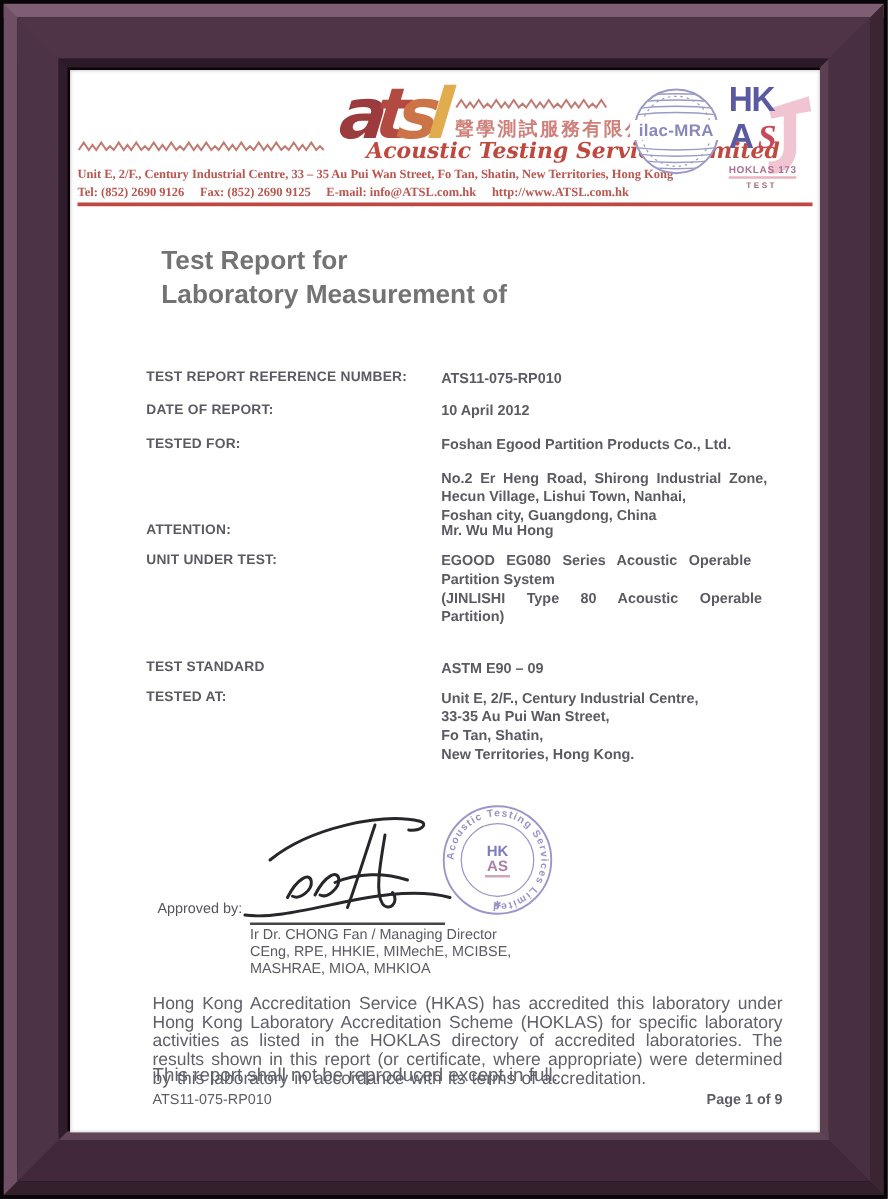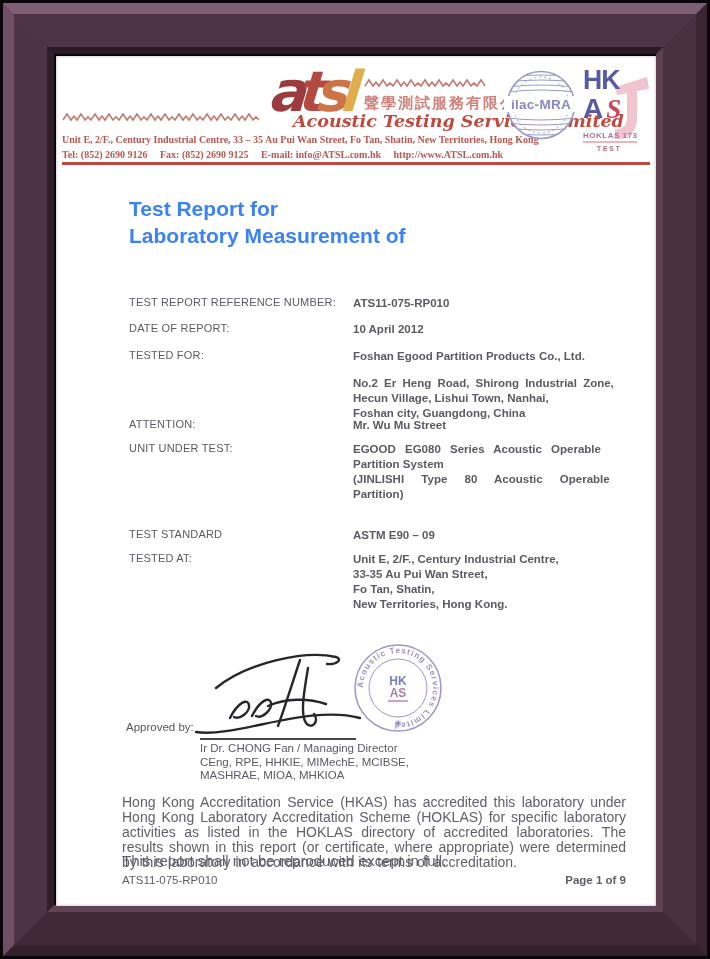--- a/index.html
+++ b/index.html
@@ -45,24 +45,24 @@
     font-family:"Liberation Serif", serif; margin-left:3px; }
   .hkas-swoosh { position:absolute; left:30px; top:8px; z-index:1; }
   .hoklas { position:absolute; left:0px; top:64px; font-size:8px; font-weight:bold;
     color:#ad6f92; letter-spacing:.5px; border-bottom:2px solid #e9b4be;
     padding-bottom:1px; white-space:nowrap; z-index:2;}
   .hoklas-sub { position:absolute; left:14px; top:78px; font-size:6.5px; font-weight:bold;
     color:#a86a74; letter-spacing:2px; z-index:2; }
 
   
   .title { position:absolute; left:73px; top:139px; font-size:21px; line-height:27px;
-    font-weight:bold; color:#3b82f6; }
-
-  
-  .flabel { position:absolute; left:73px; font-size:11px; font-weight:normal;
+    font-weight:bold; color:#737373; }
+
+  
+  .flabel { position:absolute; left:61px; font-size:11px; font-weight:bold;
     color:#5a5a62; letter-spacing:.2px; white-space:nowrap; }
   .fvalue { position:absolute; left:297px; width:272px; font-size:11.5px;
     font-weight:bold; color:#5a5a62; line-height:15px; }
   .vline { white-space:nowrap; }
   .ws3 { word-spacing:3px; } .ws6 { word-spacing:6px; } .ws14 { word-spacing:14px; }
 
   
   .approved { position:absolute; left:70px; top:665px; font-size:11.5px; color:#55555d; }
   .sig-svg { position:absolute; left:130px; top:588px; z-index:2; }
   .sig-line { position:absolute; left:144px; top:682px; width:156px; height:0;
@@ -151,21 +151,21 @@
     <div class="flabel" style="top:293px">TESTED FOR:</div>
     <div class="fvalue" style="top:293px">Foshan Egood Partition Products Co., Ltd.</div>
 
     <div class="fvalue" style="top:320px">
       <div class="vline ws3">No.2 Er Heng Road, Shirong Industrial Zone,</div>
       <div class="vline">Hecun Village, Lishui Town, Nanhai,</div>
       <div class="vline">Foshan city, Guangdong, China</div>
     </div>
 
     <div class="flabel" style="top:362px">ATTENTION:</div>
-    <div class="fvalue" style="top:362px">Mr. Wu Mu Street</div>
+    <div class="fvalue" style="top:362px">Mr. Wu Mu Hong</div>
 
     <div class="flabel" style="top:386px">UNIT UNDER TEST:</div>
     <div class="fvalue" style="top:386px">
       <div class="vline ws6">EGOOD EG080 Series Acoustic Operable</div>
       <div class="vline">Partition System</div>
       <div class="vline ws14">(JINLISHI Type 80 Acoustic Operable</div>
       <div class="vline">Partition)</div>
     </div>
 
     <div class="flabel" style="top:472px">TEST STANDARD</div>

